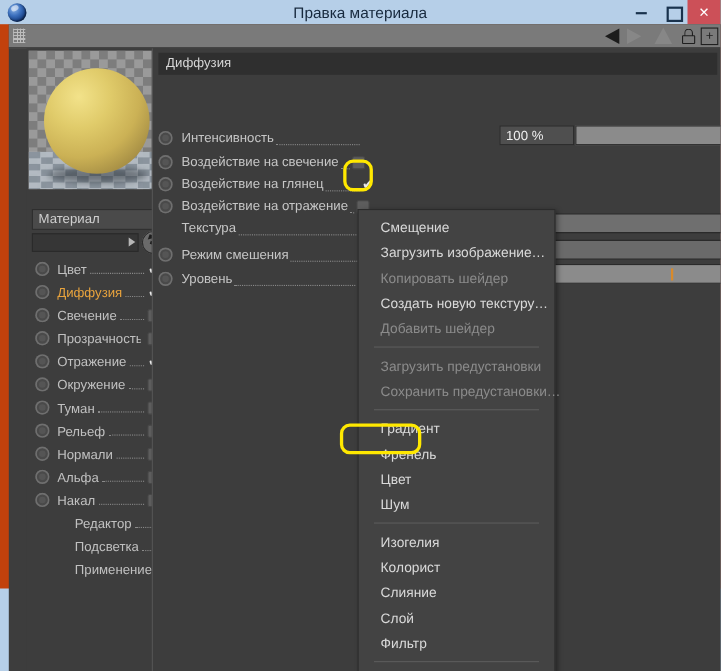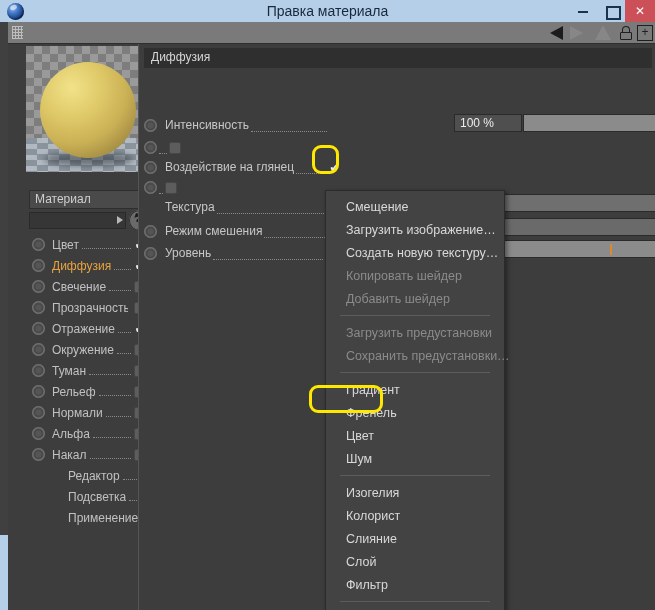--- a/index.html
+++ b/index.html
@@ -7,21 +7,21 @@
     width: 655px; height: 610px;
     font-family: "Liberation Sans", sans-serif;
     overflow: hidden;
   }
   body { background: #b6cfe8; }
 
   
   #window {
     position: relative;
     width: 655px; height: 535px;
-    background: #404040;
+    background: #c2410c;
   }
 
   
   #titlebar {
     position: absolute; left: 0; top: 0; width: 655px; height: 22px;
     background: #b6cfe8;
   }
   #app-icon {
     position: absolute; left: 7px; top: 3px; width: 17px; height: 17px;
     border-radius: 50%;
@@ -433,33 +433,35 @@
         <div class="plabel">Интенсивность</div>
         <div class="pdots" style="flex:0 0 76px;"></div>
       </div>
       <div id="num-intensity">100 %</div>
       <div id="slider-intensity">
         
       </div>
 
       <div class="prow" id="row1" style="top:90px;">
         <div class="radio"></div>
+        <div class="plabel">Воздействие на свечение</div>
         <div class="pdots" style="flex:0 0 8px;"></div>
         <div class="box"></div>
       </div>
 
       <div class="prow" id="row2" style="top:110px;">
         <div class="radio"></div>
         <div class="plabel">Воздействие на глянец</div>
         <div class="pdots" style="flex:0 0 31px;"></div>
         <div class="tick">✔</div>
       </div>
 
       <div class="prow" id="row3" style="top:130px;">
         <div class="radio"></div>
+        <div class="plabel">Воздействие на отражение</div>
         <div class="pdots" style="flex:0 0 4px;"></div>
         <div class="box"></div>
       </div>
 
       <div class="prow" id="row4" style="top:150px;">
         <div class="radio blank"></div>
         <div class="plabel">Текстура</div>
         <div class="pdots" style="flex:0 0 107px;"></div>
       </div>
       <div id="texture-field">
@@ -485,25 +487,25 @@
       </div>
     </div>
 
     <div id="ctxmenu">
         <div class="mi">
           <span>Смещение</span>
         </div>
         <div class="mi">
           <span>Загрузить изображение…</span>
         </div>
-        <div class="mi">
-          <span>Создать новую текстуру…</span>
-        </div>
         <div class="mi disabled">
           <span>Копировать шейдер</span>
+        </div>
+        <div class="mi">
+          <span>Создать новую текстуру…</span>
         </div>
         <div class="mi disabled">
           <span>Добавить шейдер</span>
         </div>
         <div class="msep"></div>
         <div class="mi disabled">
           <span>Загрузить предустановки</span>
         </div>
         <div class="mi disabled">
           <span>Сохранить предустановки…</span>

